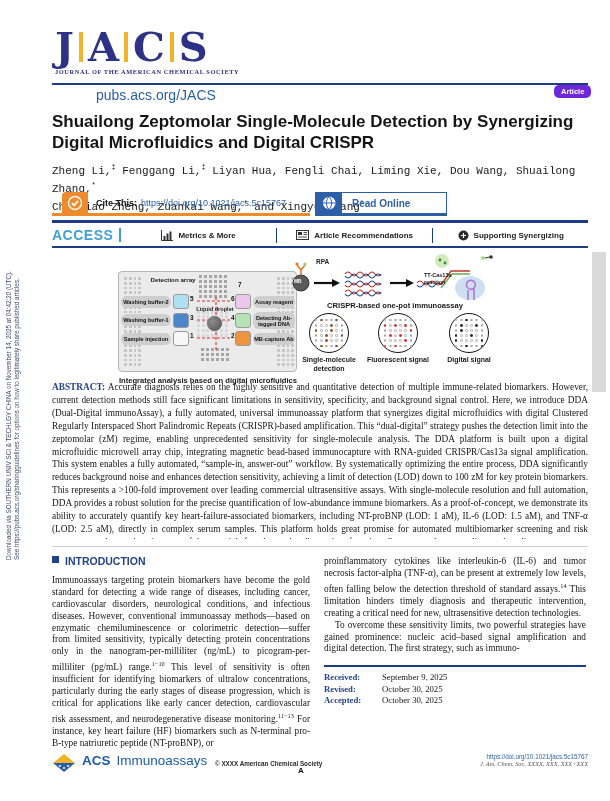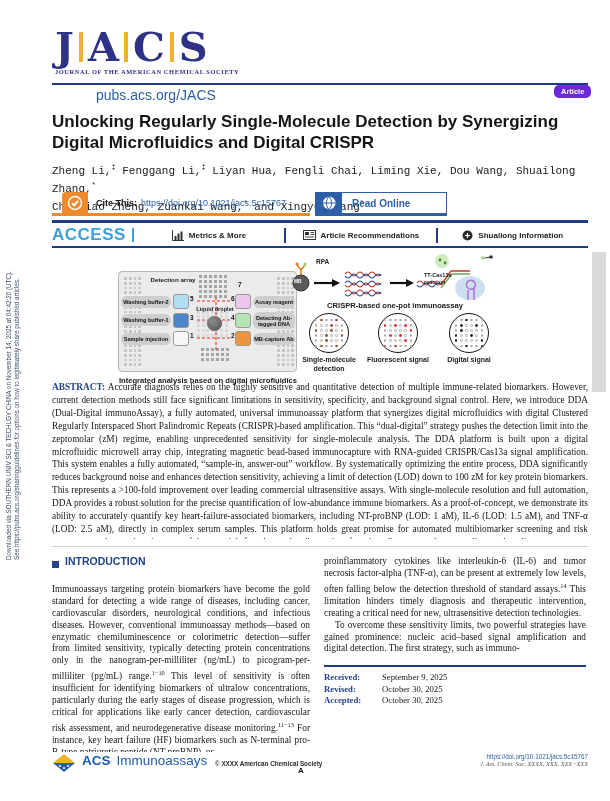--- a/index.html
+++ b/index.html
@@ -33,21 +33,21 @@
   #read-online{border:1px solid #2d5fa6;border-bottom:3px solid #2d5fa6;}
   .cite-icon{width:26px;height:100%;display:flex;align-items:center;justify-content:center;flex:none;}
   #cite-icon-box{background:#ef8a2d;border-radius:4px 0 0 0;}
   #read-icon-box{background:#2d5fa6;}
   .cite-label{font-size:9px;font-weight:bold;color:#111;margin-left:8px;}
   .cite-url{font-size:9px;color:#2a5fa5;margin-left:4px;}
   #read-label{font-size:10px;font-weight:bold;color:#2d5fa6;margin-left:10px;}
 
   
   #access-row{position:absolute;left:52px;top:225px;width:536px;height:20px;display:flex;align-items:center;}
-  #access-word{color:#3f9fd8;font-size:17px;font-weight:bold;letter-spacing:0.5px;}
+  #access-word{color:#3f9fd8;font-size:14px;font-weight:bold;letter-spacing:0.5px;}
   .access-sep{width:2px;height:14px;background:#3f9fd8;margin-left:6px;}
   .item-sep{width:1.5px;height:15px;background:#1c3c85;}
   .access-item{display:flex;align-items:center;justify-content:center;gap:5px;flex:1;}
   .access-item span{font-size:8px;font-weight:bold;color:#222;}
 
   
   #chip{position:absolute;left:118px;top:271px;width:179px;height:101px;background:#ebebeb;
         border:1px solid #b5b5b5;border-radius:4px;box-sizing:border-box;}
   .padgrid{position:absolute;display:grid;}
   .padgrid i{background:#c6c6c6;display:block;}
@@ -78,21 +78,21 @@
   #abstract{position:absolute;left:52px;top:381px;width:536px;height:158px;overflow:hidden;
             font-family:"Liberation Serif",serif;font-size:9.3px;line-height:12.9px;
             text-align:justify;color:#161616;}
   #abstract b{color:#23418c;margin-top:44px;}
   .thinrule{position:absolute;background:#cfcfcf;height:1px;}
   .col{position:absolute;top:556px;font-family:"Liberation Serif",serif;font-size:9.3px;
        line-height:11.9px;text-align:justify;color:#161616;overflow:hidden;}
   #col-left{left:52px;width:258px;height:196px;}
   #col-right{left:324px;width:262px;height:196px;}
   #intro-head{font-family:"Liberation Sans",sans-serif;font-size:10.5px;font-weight:bold;
-              color:#23418c;margin-bottom:16px;display:flex;align-items:flex-end;gap:6px;}
+              color:#23418c;margin-bottom:7px;display:flex;align-items:flex-start;gap:6px;}
   .headsq{width:7px;height:7px;background:#23418c;display:inline-block;}
   .col sup{font-size:6.3px;}
   .indent{text-indent:11px;}
   #dates{margin-top:10px;border-top:2px solid #1c3c85;padding-top:5px;}
   .daterow{display:flex;font-size:8.7px;line-height:11.5px;}
   .daterow b{color:#23418c;width:58px;flex:none;font-weight:bold;}
 
   
   #footer{position:absolute;left:52px;top:750px;width:536px;height:40px;}
   #brand{position:absolute;left:0;top:3px;display:flex;align-items:flex-start;gap:6px;}
@@ -124,21 +124,21 @@
         <span class="goldbar"></span>
         <span>S</span>
     </div>
     <div id="logo-sub">JOURNAL OF THE AMERICAN CHEMICAL SOCIETY</div>
   </div>
   <div class="navyrule" style="left:52px;top:83px;width:536px;height:2px;"></div>
   <div class="abs" style="left:52px;top:87px;" id="site-link">pubs.acs.org/JACS</div>
   <div class="abs" style="left:554px;top:85px;" id="article-badge">Article</div>
 
   <div class="abs" id="title" style="left:52px;top:111px;width:540px;">
-    <div>Unlocking Regularly Single-Molecule Detection by Synergizing</div>
+    <div>Shuailong Zeptomolar Single-Molecule Detection by Synergizing</div>
     <div>Digital Microfluidics and Digital CRISPR</div>
   </div>
   <div class="abs" id="authors" style="left:52px;top:160px;width:540px;">
     <div><span>Zheng Li,</span><sup>‡</sup><span> Fenggang Li,</span><sup>‡</sup><span> Liyan Hua, Fengli Chai, Liming Xie, Dou Wang, Shuailong Zhang,</span><sup>*</sup></div>
     <div><span>Chunmiao Zheng, Zuankai Wang,</span><sup>*</sup><span> and Xingyu Jiang</span><sup>*</sup></div>
   </div>
 
   <div class="citebox" id="cite-this" style="left:52px;top:192px;width:258px;padding-left:10px;">
     <div class="cite-icon" id="cite-icon-box">
       <svg width="16" height="16" viewBox="0 0 16 16">
@@ -180,21 +180,21 @@
           <path d="M7.5 2.5 H11 M7.5 4.5 H11 M2 7 H11" stroke="#333" stroke-width="0.9"></path>
         </svg>
       <span>Article Recommendations</span>
     </div>
     <span class="item-sep"></span>
     <div class="access-item">
       <svg width="11" height="11" viewBox="0 0 11 11">
           <circle cx="5.5" cy="5.5" r="5" fill="#2b2b2b"></circle>
           <path d="M3 5.5 H8 M5.5 3 V8" stroke="#fff" stroke-width="1.1"></path>
         </svg>
-      <span>Shuailong Information</span>
+      <span>Supporting Synergizing</span>
     </div>
   </div>
   <div class="navyrule" style="left:52px;top:246px;width:536px;height:1.5px;"></div>
 
   <div id="chip">
     <div class="padgrid" style="left:5px;top:5px;grid-template-columns:repeat(4,2.8px);grid-auto-rows:2.8px;gap:2px;">
         <i></i>
         <i></i>
         <i></i>
         <i></i>

